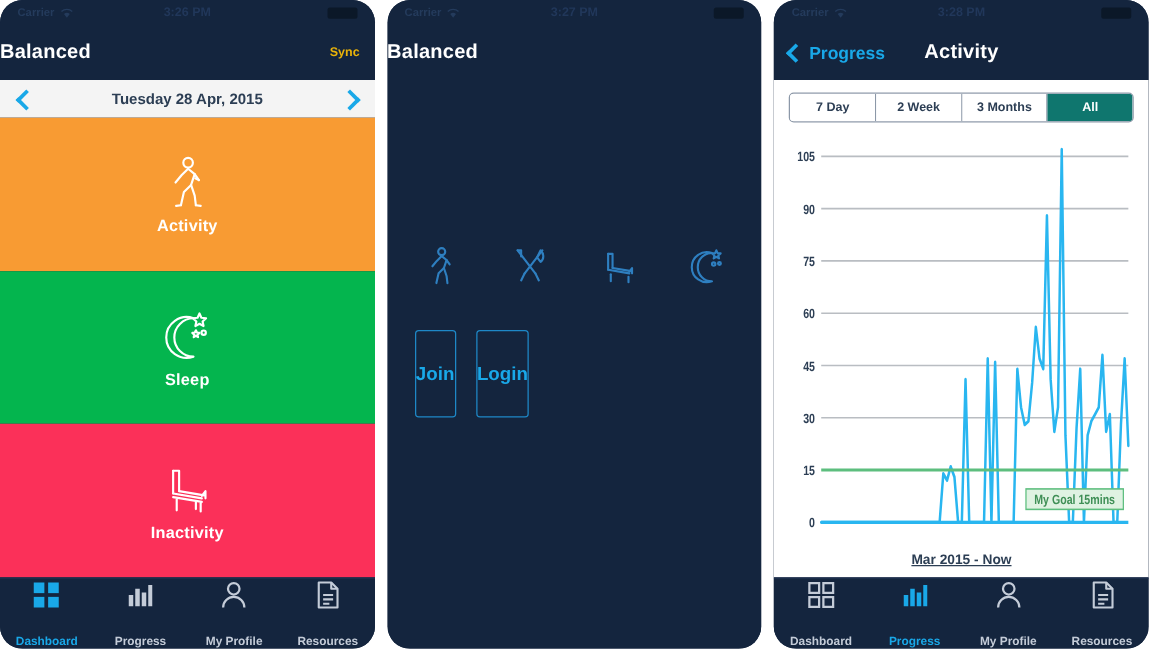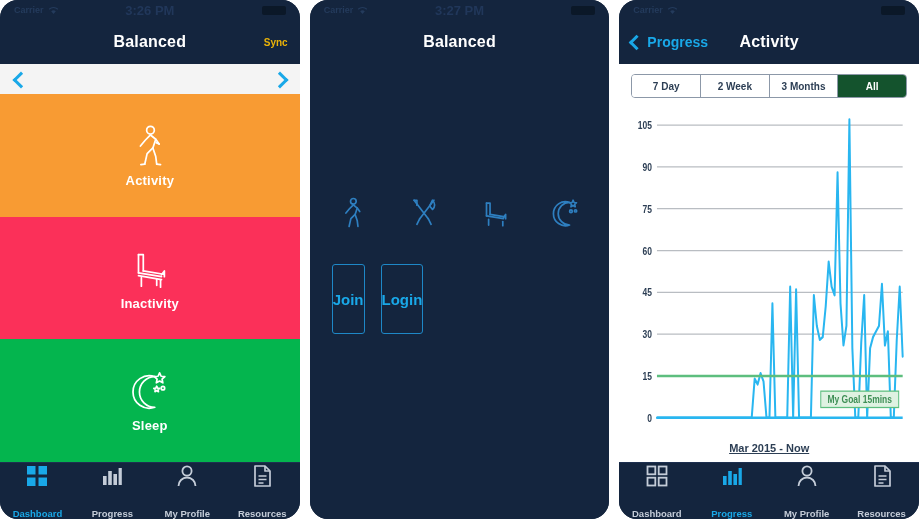--- a/index.html
+++ b/index.html
@@ -42,21 +42,21 @@
     color: #243B5C;
     font-size: 9px;
     font-weight: bold;
   }
   .sb-left { display: flex; align-items: center; gap: 4px; }
   .sb-wifi { display: inline-block; width: 11px; height: 9px; }
   .sb-time {
     position: absolute;
     left: 0; right: 0;
     text-align: center;
-    font-size: 13px;
+    font-size: 10px;
     font-weight: bold;
     color: #21375A;
   }
   .sb-batt {
     margin-left: auto;
     width: 24px; height: 9px;
     background: #0B1828;
     border-radius: 2px;
   }
 
@@ -66,21 +66,20 @@
     height: 44px;
     background: #14253E;
     display: flex;
     align-items: center;
     position: relative;
     padding: 0 12px;
   }
   .nav-title {
     position: absolute;
     left: 0; right: 0;
-    text-align: center;
     color: #FFFFFF;
     font-size: 16px;
     font-weight: bold;
     letter-spacing: .2px;
   }
   .nav-title.offset { text-align: center; left: 40px; right: 40px; }
   .nav-right {
     margin-left: auto;
     color: #eab308;
     font-size: 10px;
@@ -246,21 +245,21 @@
     align-items: center;
     justify-content: center;
     font-size: 10px;
     font-weight: bold;
     color: #2C3E54;
     border-right: 1px solid #8C98A8;
     cursor: pointer;
     background: #FFFFFF;
   }
   .seg:last-child { border-right: none; }
-  .seg.active { background: #14532d; color: #FFFFFF; }
+  .seg.active { background: #0f766e; color: #FFFFFF; }
   .chart-title {
     text-align: center;
     color: #2C3E54;
     font-size: 13px;
     font-weight: bold;
     margin: 14px 0 6px 0;
   }
   .chart-area { flex: 1 1 auto; position: relative; }
   .chart-svg { width: 100%; height: 100%; display: block; }
   .chart-xlabel {
@@ -291,70 +290,71 @@
       <div class="sb-batt"></div>
     </div>
 
     <div class="navbar">
       <div class="nav-title">Balanced</div>
       <div class="nav-right">Sync</div>
     </div>
 
     <div class="datebar">
       <div class="arrow-btn arrow-left"></div>
+      <div class="date-text">Tuesday 28 Apr, 2015</div>
       <div class="arrow-btn arrow-right"></div>
     </div>
 
     <div class="panels">
 
       <div class="panel panel-activity">
         <svg class="panel-icon" viewBox="0 0 48 48">
           <g fill="none" stroke="#FFFFFF" stroke-width="1.8" stroke-linecap="round" stroke-linejoin="round">
             <circle cx="24.5" cy="7.5" r="4"></circle>
             <path d="M24.5 12.5 L19 18 L14 24"></path>
             <path d="M24.5 12.5 L30 17 L33.5 22"></path>
             <path d="M30 17 L27 26 L30 35 L31 43"></path>
             <path d="M27 26 L21 32 L18.5 43"></path>
             <path d="M31 43 L35 43.5"></path>
             <path d="M18.5 43 L14.5 43.5"></path>
             <path d="M33.5 22 L30.5 20.5"></path>
           </g>
         </svg>
         <div class="panel-label">Activity</div>
+      </div>
+
+      <div class="panel panel-sleep">
+        <svg class="panel-icon" viewBox="0 0 48 48">
+          <g fill="none" stroke="#FFFFFF" stroke-width="1.8" stroke-linecap="round" stroke-linejoin="round">
+            <path d="M29 9 A17 17 0 1 0 29 41 A14 14 0 0 1 29 9 Z"></path>
+            <path d="M34 5 L35.6 8.6 L39.5 9 L36.6 11.7 L37.4 15.5 L34 13.6 L30.6 15.5 L31.4 11.7 L28.5 9 L32.4 8.6 Z"></path>
+            <path d="M31 19 L31.9 20.9 L34 21.2 L32.4 22.6 L32.8 24.7 L31 23.6 L29.2 24.7 L29.6 22.6 L28 21.2 L30.1 20.9 Z"></path>
+            <circle cx="37.5" cy="21" r="1.8"></circle>
+          </g>
+        </svg>
+        <div class="panel-label">Sleep</div>
       </div>
 
       <div class="panel panel-inactivity">
         <svg class="panel-icon" viewBox="0 0 48 48">
           <g fill="none" stroke="#FFFFFF" stroke-width="1.8" stroke-linecap="round" stroke-linejoin="round">
             <path d="M12 9 L12 28"></path>
             <path d="M12 9 L17 9 L17 26"></path>
             <path d="M12 28 L36 32"></path>
             <path d="M12 31 L36 35"></path>
             <path d="M17 26 L38 29.5"></path>
             <path d="M36 30 L39 26 L39 32"></path>
             <path d="M15 33 L15 42"></path>
             <path d="M35 36 L35 43"></path>
             <path d="M31 35 L31 41"></path>
           </g>
         </svg>
         <div class="panel-label">Inactivity</div>
       </div>
 
-      <div class="panel panel-sleep">
-        <svg class="panel-icon" viewBox="0 0 48 48">
-          <g fill="none" stroke="#FFFFFF" stroke-width="1.8" stroke-linecap="round" stroke-linejoin="round">
-            <path d="M29 9 A17 17 0 1 0 29 41 A14 14 0 0 1 29 9 Z"></path>
-            <path d="M34 5 L35.6 8.6 L39.5 9 L36.6 11.7 L37.4 15.5 L34 13.6 L30.6 15.5 L31.4 11.7 L28.5 9 L32.4 8.6 Z"></path>
-            <path d="M31 19 L31.9 20.9 L34 21.2 L32.4 22.6 L32.8 24.7 L31 23.6 L29.2 24.7 L29.6 22.6 L28 21.2 L30.1 20.9 Z"></path>
-            <circle cx="37.5" cy="21" r="1.8"></circle>
-          </g>
-        </svg>
-        <div class="panel-label">Sleep</div>
-      </div>
-
     </div>
 
     <div class="tabbar">
       <div class="tab active">
         <svg class="tab-icon" viewBox="0 0 24 24">
           <rect x="2" y="2" width="8.5" height="8.5" fill="#19A8E8"></rect>
           <rect x="13.5" y="2" width="8.5" height="8.5" fill="#19A8E8"></rect>
           <rect x="2" y="13.5" width="8.5" height="8.5" fill="#19A8E8"></rect>
           <rect x="13.5" y="13.5" width="8.5" height="8.5" fill="#19A8E8"></rect>
         </svg>
@@ -467,20 +467,21 @@
   <div class="phone phone-3">
 
     <div class="statusbar">
       <div class="sb-left">
         <span>Carrier</span>
         <svg class="sb-wifi" viewBox="0 0 12 10">
           <path d="M6 9 L3.4 5.8 A4 4 0 0 1 8.6 5.8 Z" fill="#243B5C"></path>
           <path d="M1.2 3.6 A7 7 0 0 1 10.8 3.6" stroke="#243B5C" stroke-width="1.2" fill="none"></path>
         </svg>
       </div>
+      <div class="sb-time">3:28 PM</div>
       <div class="sb-batt"></div>
     </div>
 
     <div class="navbar">
       <div class="nav-back">
         <span class="chev-left-small"></span>
         <span>Progress</span>
       </div>
       <div class="nav-title offset">Activity</div>
     </div>

